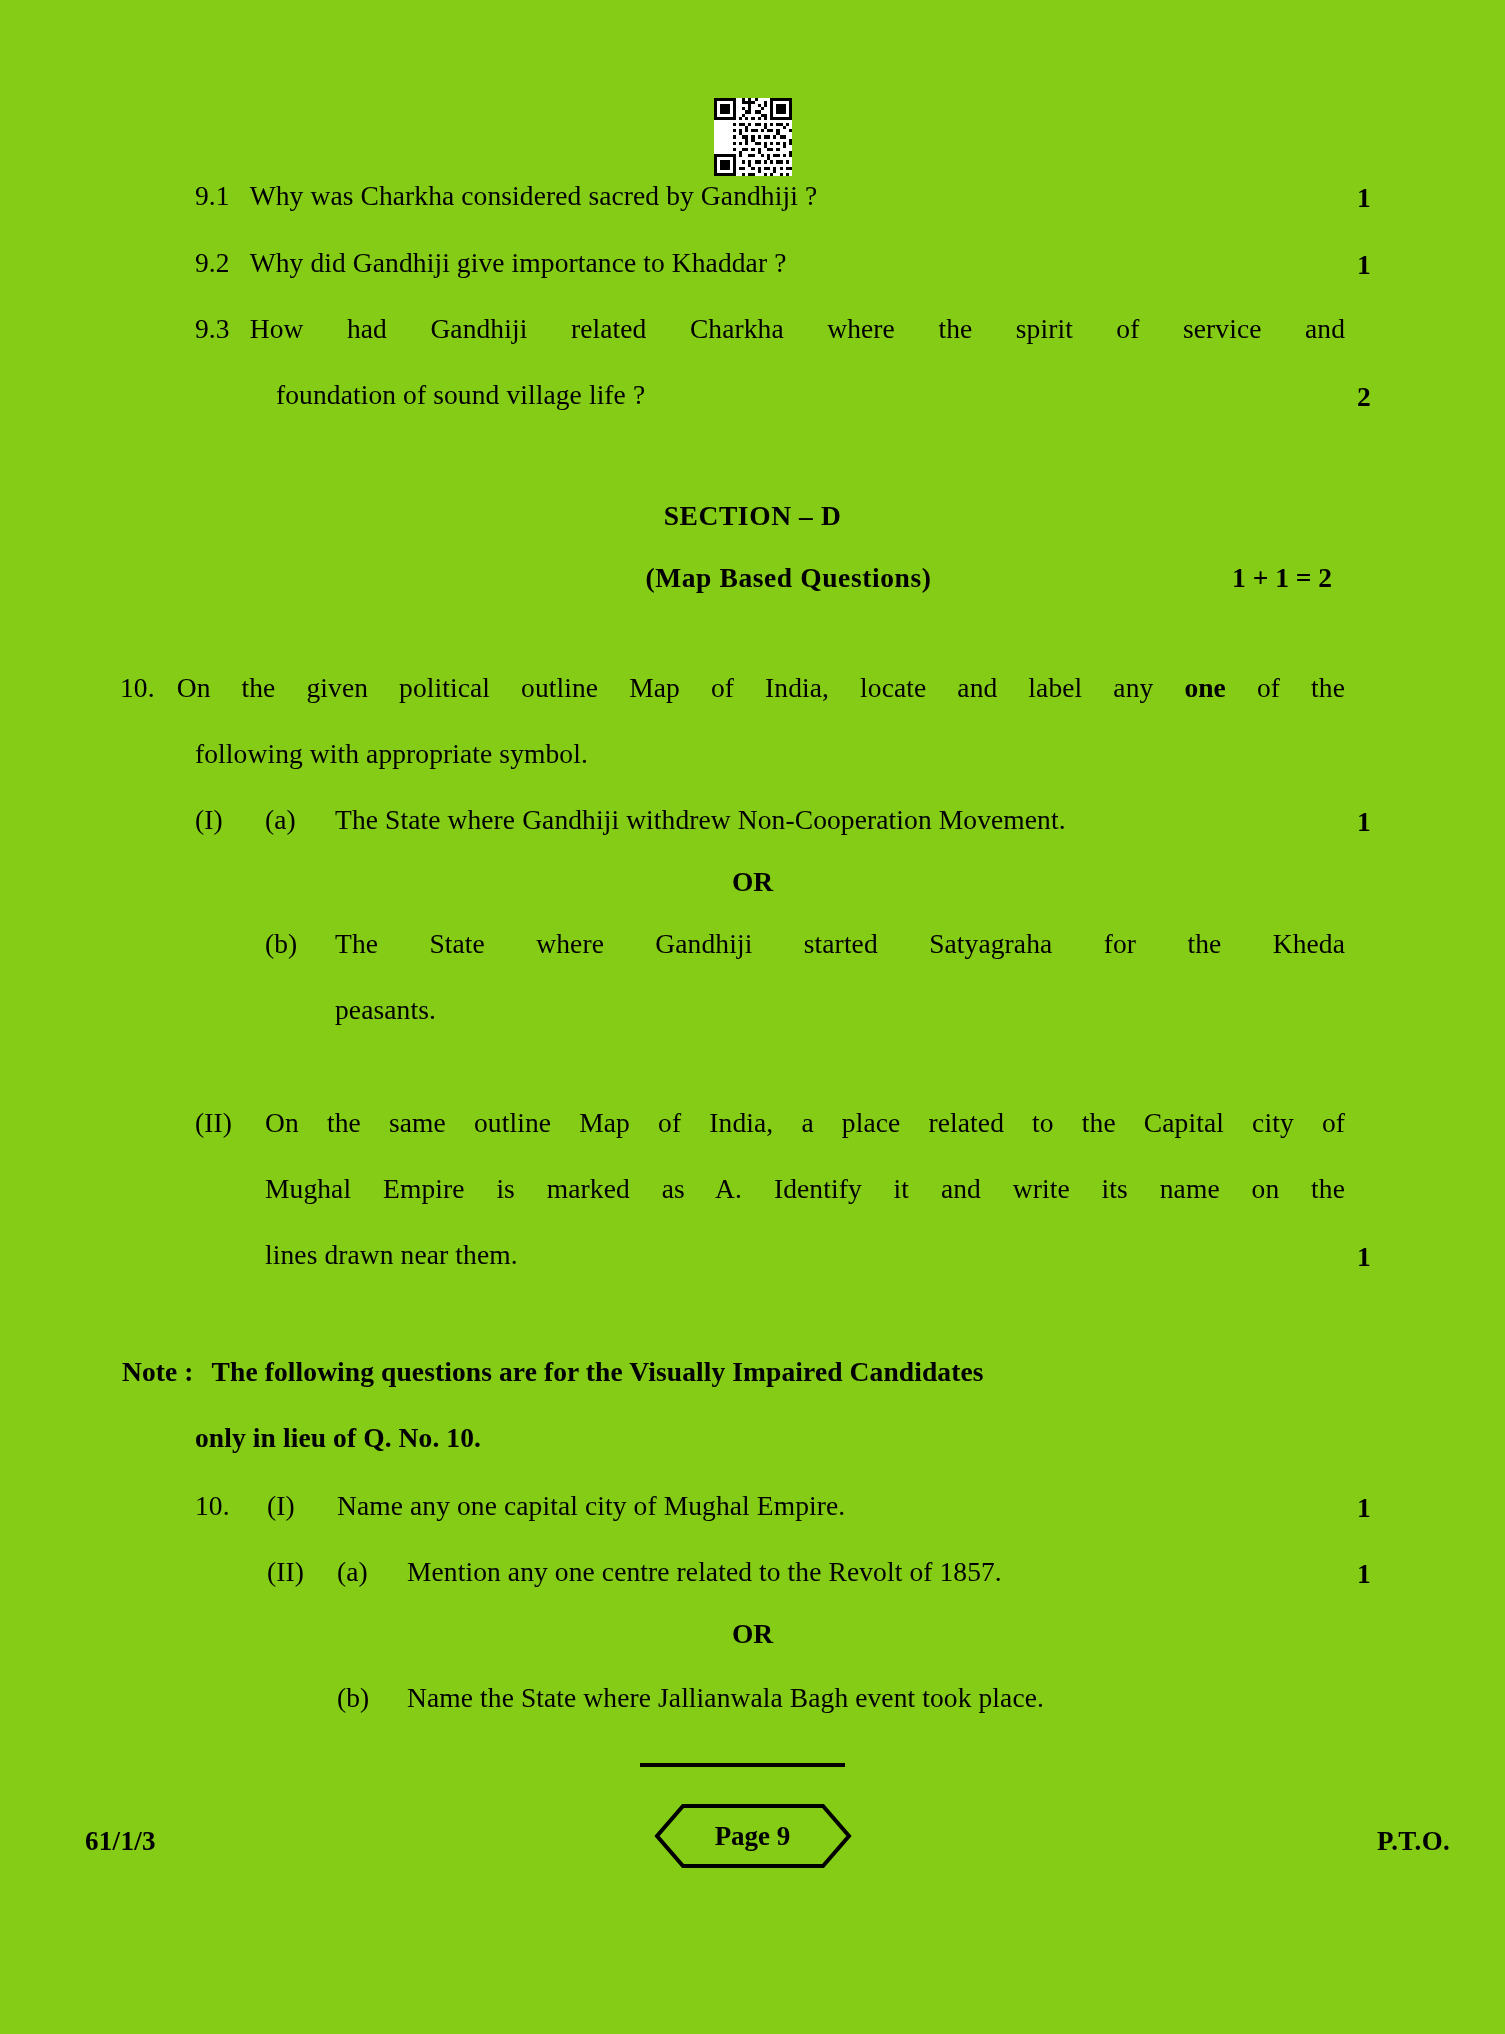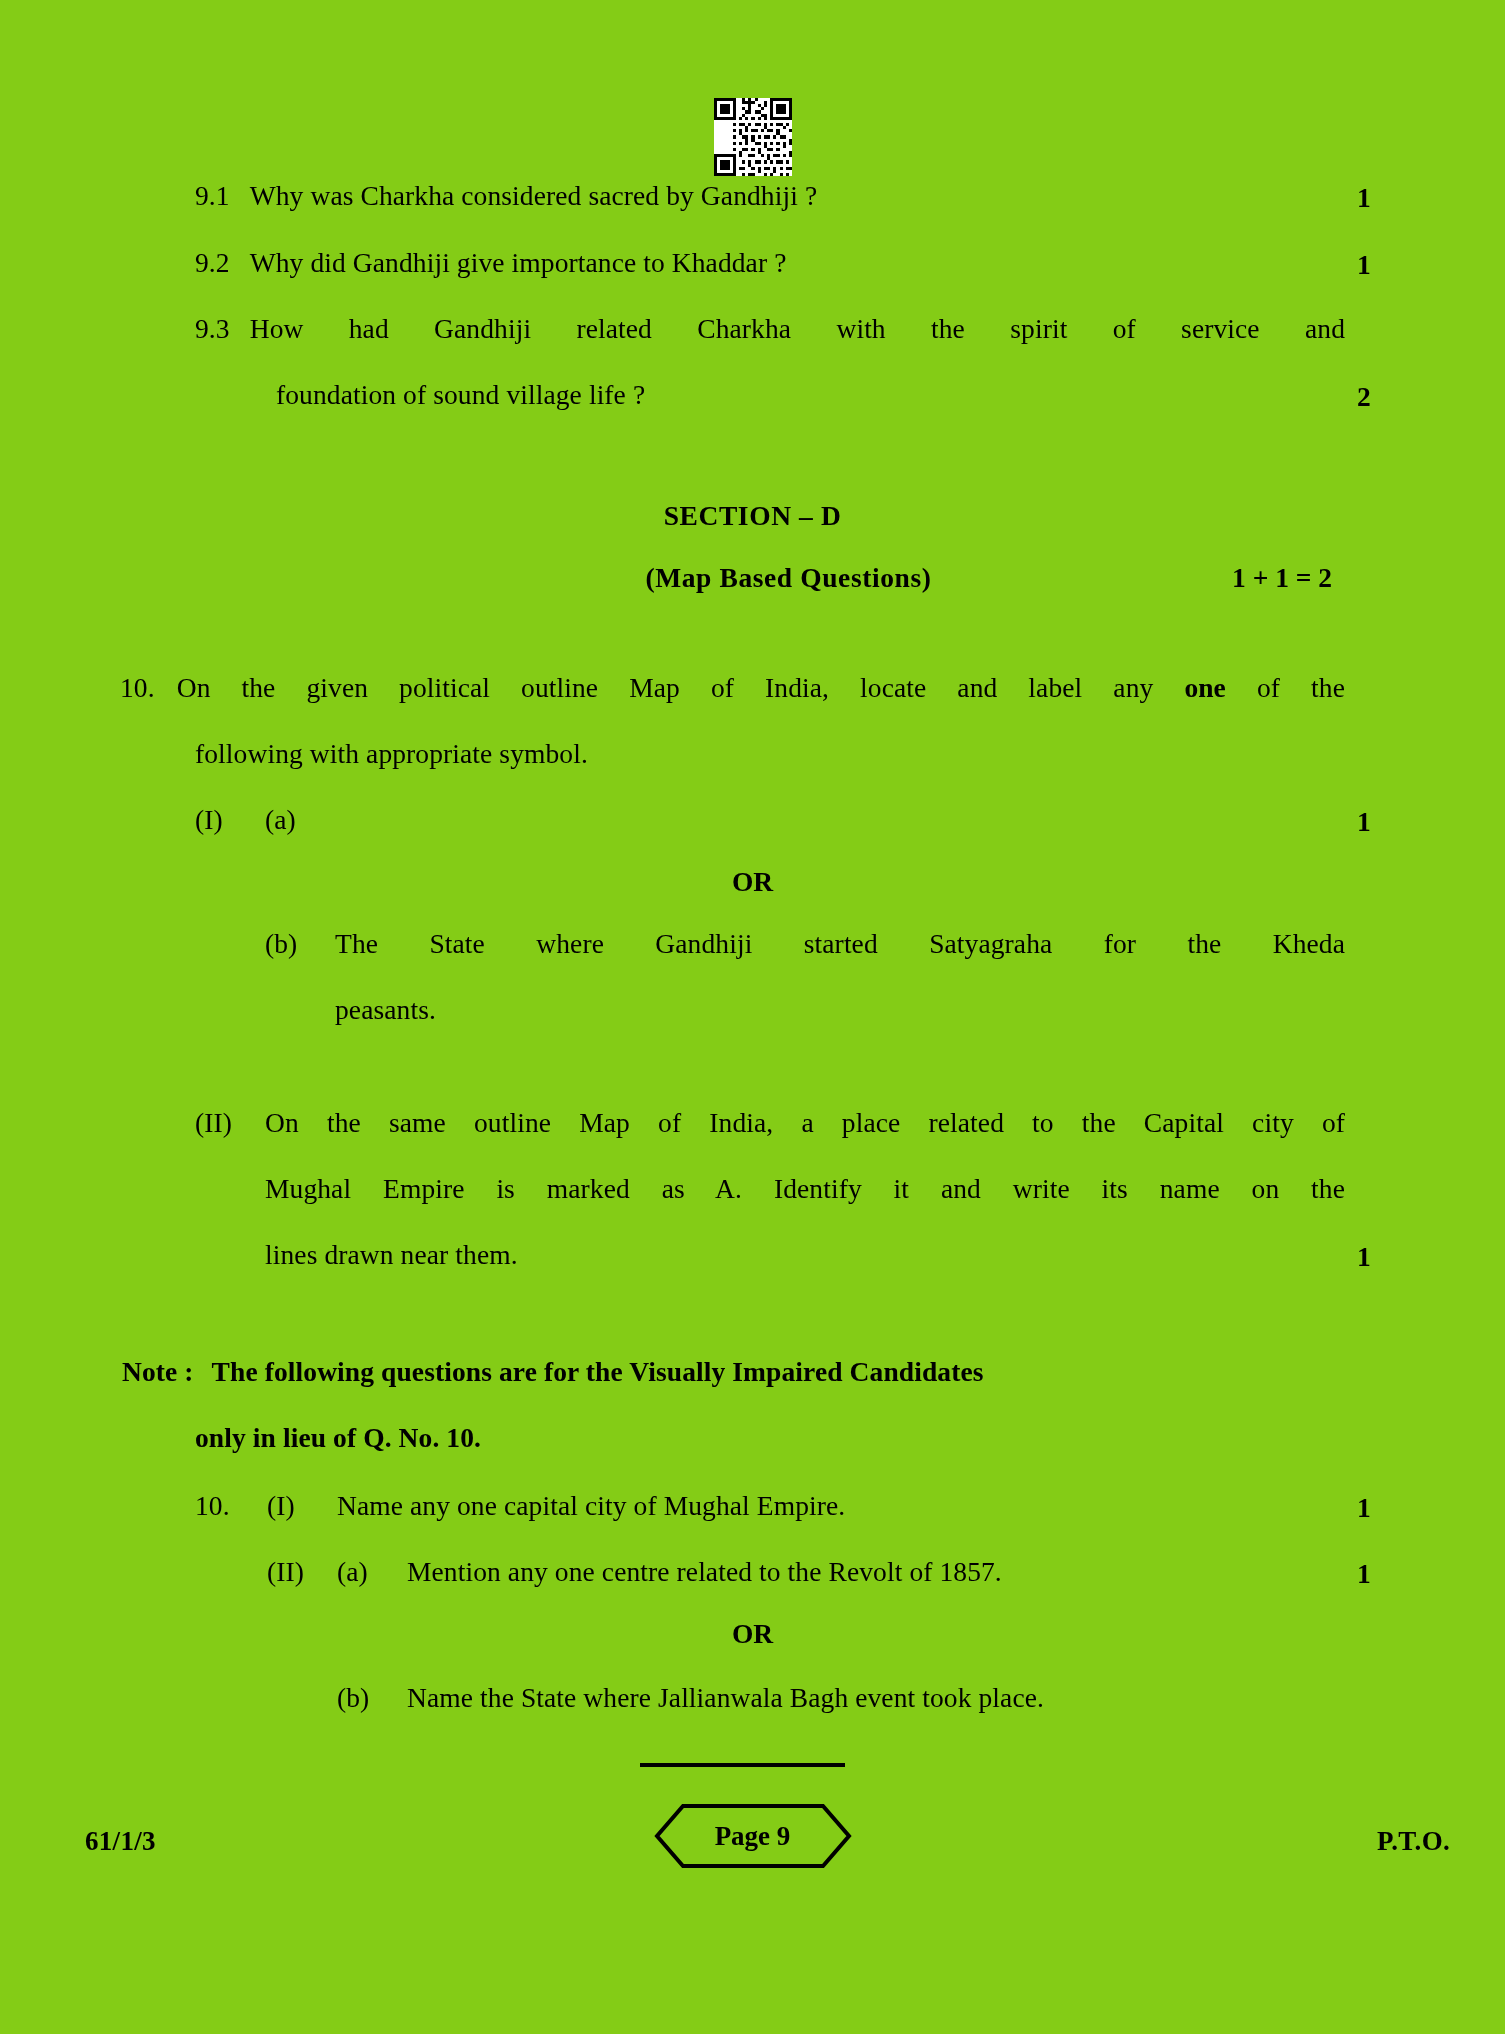--- a/index.html
+++ b/index.html
@@ -241,21 +241,21 @@
   <div class="mark" style="left:1357px; top:182px;">1</div>
 
   <div class="row" style="left:195px; top:249px; width:1130px;">
     <span class="num">9.2</span>
     <span class="txt" style="margin-left:20px;">Why did Gandhiji give importance to Khaddar ?</span>
   </div>
   <div class="mark" style="left:1357px; top:249px;">1</div>
 
   <div class="row" style="left:195px; top:315px; width:1150px;">
     <span class="num">9.3</span>
-    <span class="txt just" style="margin-left:20px;">How had Gandhiji related Charkha with the spirit of service and</span>
+    <span class="txt just" style="margin-left:20px;">How had Gandhiji related Charkha where the spirit of service and</span>
   </div>
   <div class="row" style="left:276px; top:381px; width:1075px;">
     <span class="txt">foundation of sound village life ?</span>
   </div>
   <div class="mark" style="left:1357px; top:381px;">2</div>
 
   <div class="center sec-head" style="top:500px;">SECTION – D</div>
   <div class="center sec-head" style="top:562px;padding-left:36px;">(Map Based Questions)</div>
   <div class="mark" style="left:1232px; top:562px; width:160px;">1 + 1 = 2</div>
 
@@ -263,20 +263,21 @@
     <span class="num">10.</span>
     <span class="txt just" style="margin-left:22px;"><span>On the given political outline Map of India, locate and label any </span><span class="bold">one</span><span> of the</span></span>
   </div>
   <div class="row" style="left:195px; top:740px; width:1150px;">
     <span class="txt">following with appropriate symbol.</span>
   </div>
 
   <div class="row" style="left:195px; top:806px; width:1135px;">
     <span class="num" style="width:70px;">(I)</span>
     <span class="num" style="width:70px;">(a)</span>
+    <span class="txt">The State where Gandhiji withdrew Non-Cooperation Movement.</span>
   </div>
   <div class="mark" style="left:1357px; top:806px;">1</div>
 
   <div class="center bold" style="top:866px;">OR</div>
 
   <div class="row" style="left:265px; top:930px; width:1080px;">
     <span class="num" style="width:70px;">(b)</span>
     <span class="txt just">The State where Gandhiji started Satyagraha for the Kheda</span>
   </div>
   <div class="row" style="left:335px; top:996px; width:1010px;">

